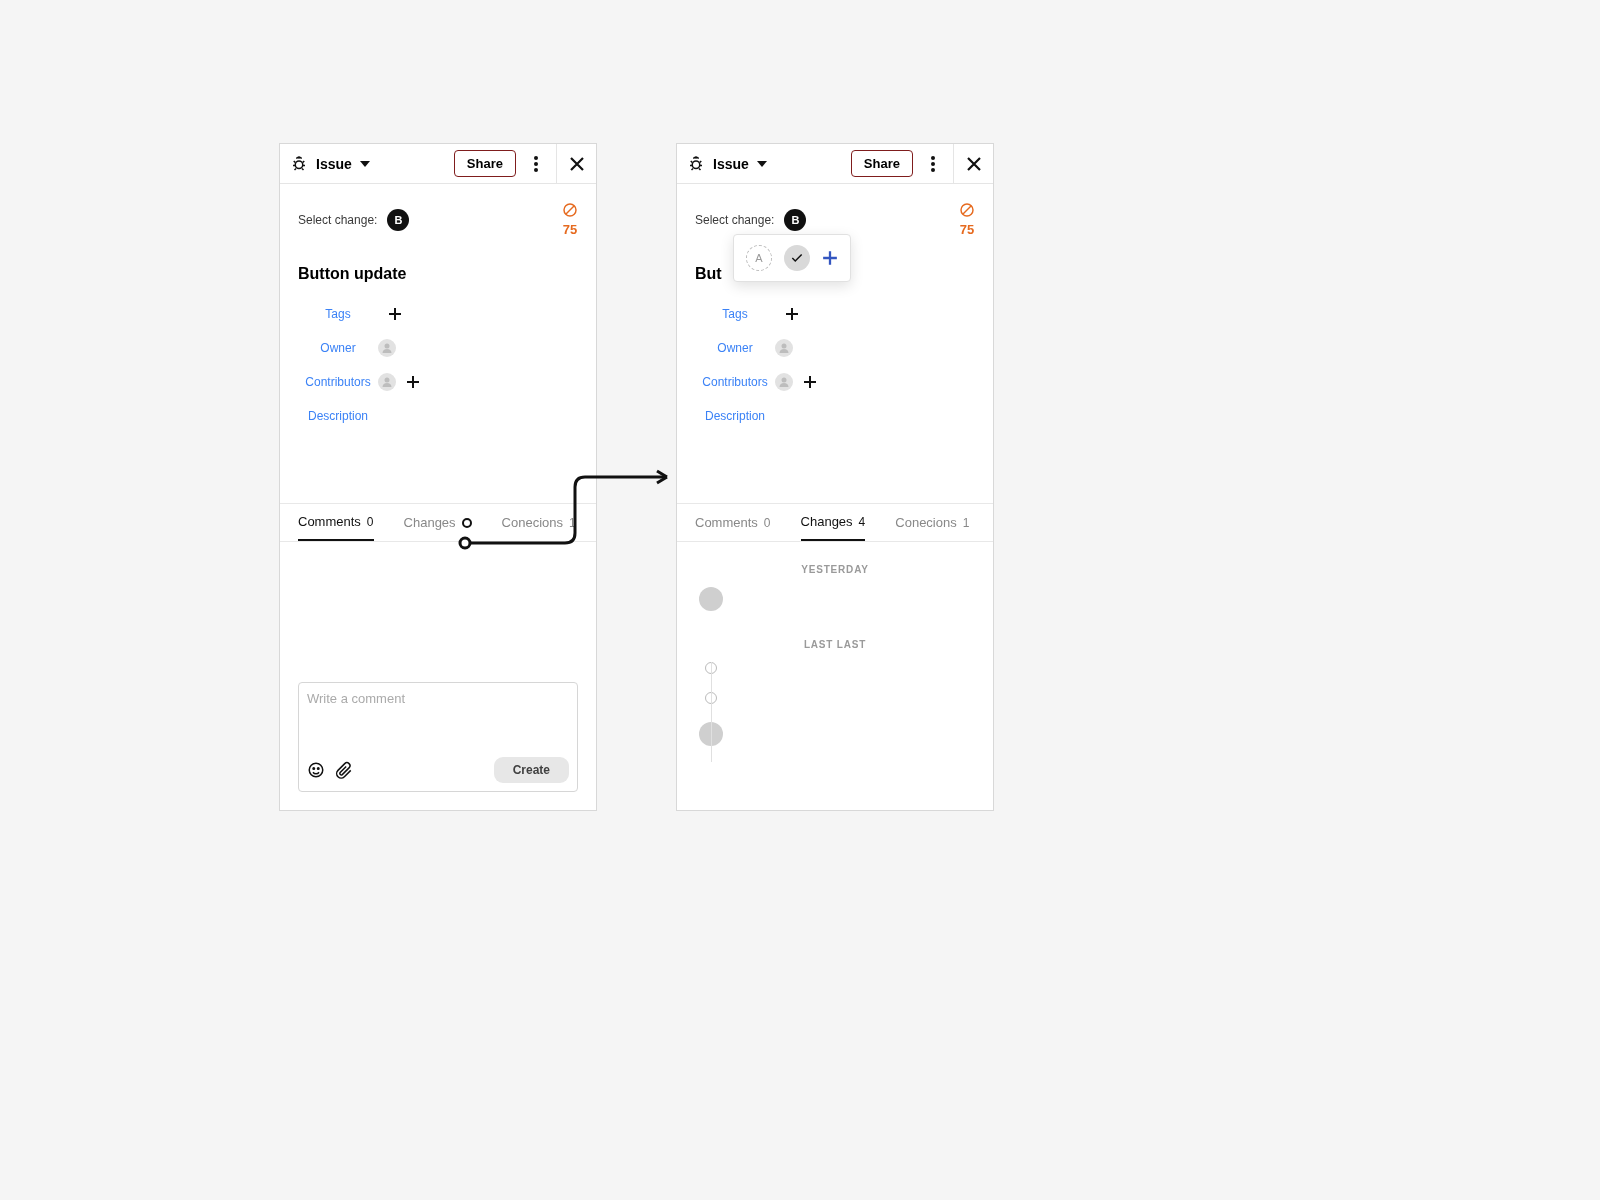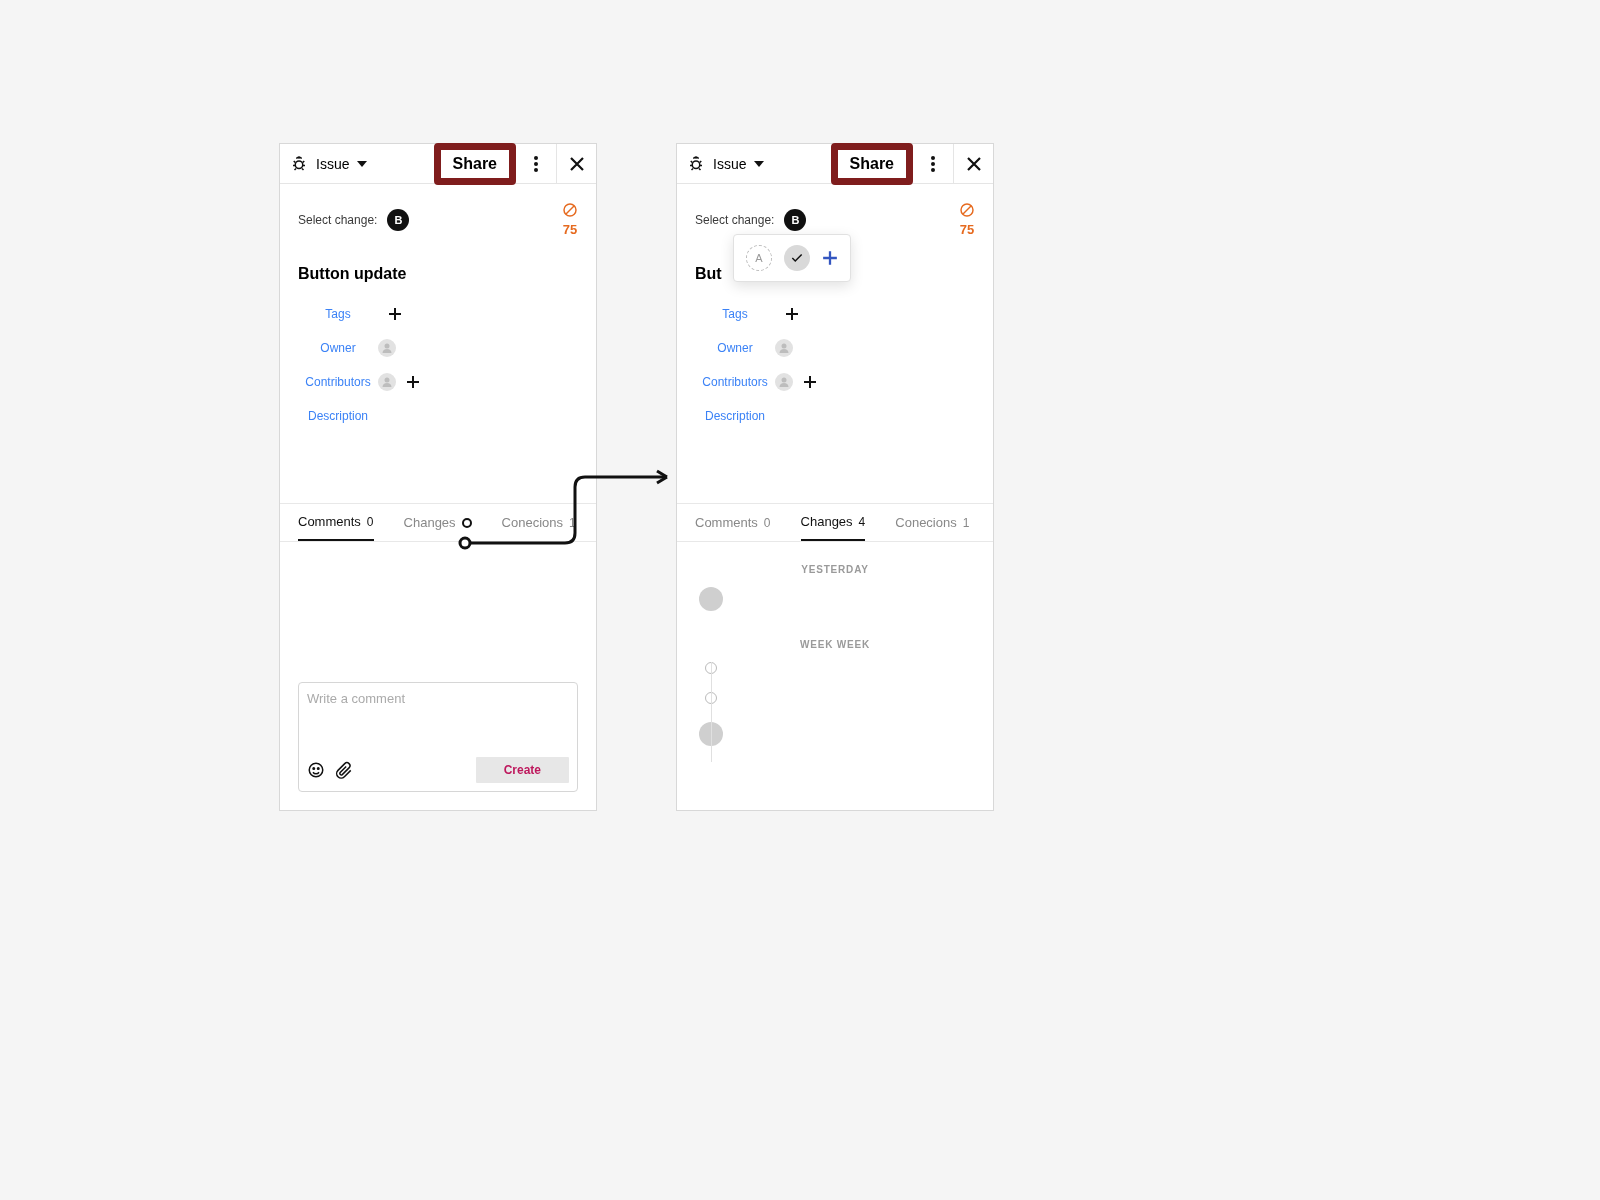--- a/index.html
+++ b/index.html
@@ -35,23 +35,23 @@
     padding-left: 10px;
     gap: 8px;
   }
   .hdr-right {
     display: flex;
     align-items: center;
     gap: 6px;
     padding-right: 6px;
   }
   .share-btn {
-    border: 7px solid #7f1d1d;
+    border: 1px solid #7f1d1d;
     background: #fff;
-    font-size: 16px;
+    font-size: 13px;
     font-weight: 600;
     padding: 5px 12px;
     border-radius: 4px;
     cursor: pointer;
   }
   .icon-btn {
     width: 28px;
     height: 28px;
     display: flex;
     align-items: center;
@@ -60,21 +60,21 @@
   }
   .close-cell {
     border-left: 1px solid #e5e5e5;
     width: 40px;
     height: 40px;
     display: flex;
     align-items: center;
     justify-content: center;
     cursor: pointer;
   }
-  .type-label { font-size: 14px; font-weight: 400; }
+  .type-label { font-size: 14px; font-weight: 700; }
 
   
   .body { padding: 18px 18px 0 18px; overflow: visible; }
   .select-row {
     display: flex;
     align-items: center;
     position: relative;
     margin-bottom: 28px;
   }
   .select-label { font-size: 12px; color: #3a3a3a; margin-right: 10px; }
@@ -142,23 +142,23 @@
   .comment-box input {
     border:none; outline:none; font-size:13px; width:100%; color:#555;
   }
   .comment-box input::placeholder { color:#aaa; }
   .comment-actions {
     margin-top:auto;
     display:flex; align-items:center; gap:10px;
   }
   .create-btn {
     margin-left:auto;
-    background:#e7e7e7; color:#be185d;
+    background:#e7e7e7; color:#404040;
     font-size:12px; font-weight:600;
-    border:none; padding:6px 28px; border-radius:1px;
+    border:none; padding:6px 19px; border-radius:9px;
   }
 
   
   .section-head {
     font-size:10px; letter-spacing:0.08em; font-weight:600;
     color:#9a9a9a; margin-top:4px; margin-bottom:12px;text-align:center;
   }
   .timeline { display:flex; flex-direction:column; gap:18px; padding-left:4px; position:relative; }
   .bigdot { width:24px; height:24px; border-radius:50%; background:#cfcfcf; }
   .smldot { width:12px; height:12px; border-radius:50%; border:1px solid #bbb; background:#fff; margin-left:6px; }
@@ -441,21 +441,21 @@
       <span>Conecions</span>
       <span class="count">1</span>
     </div>
   </div>
 
   <div class="below">
     <div class="section-head">YESTERDAY</div>
     <div class="timeline" style="height:30px;">
       <div class="bigdot"></div>
     </div>
-    <div class="section-head" style="margin-top:22px;">WEEK WEEK</div>
+    <div class="section-head" style="margin-top:22px;">LAST LAST</div>
     <div class="timeline" style="height:100px;">
       <div class="vline"></div>
       <div class="smldot"></div>
       <div class="smldot"></div>
       <div class="bigdot"></div>
     </div>
   </div>
 </div>
 
 <svg class="arrow-svg" width="230" height="90">

